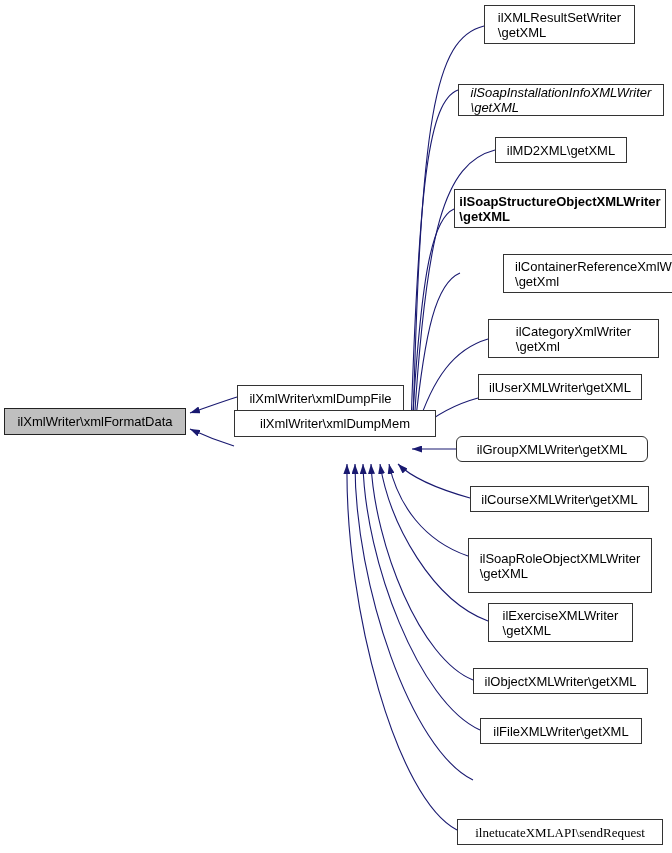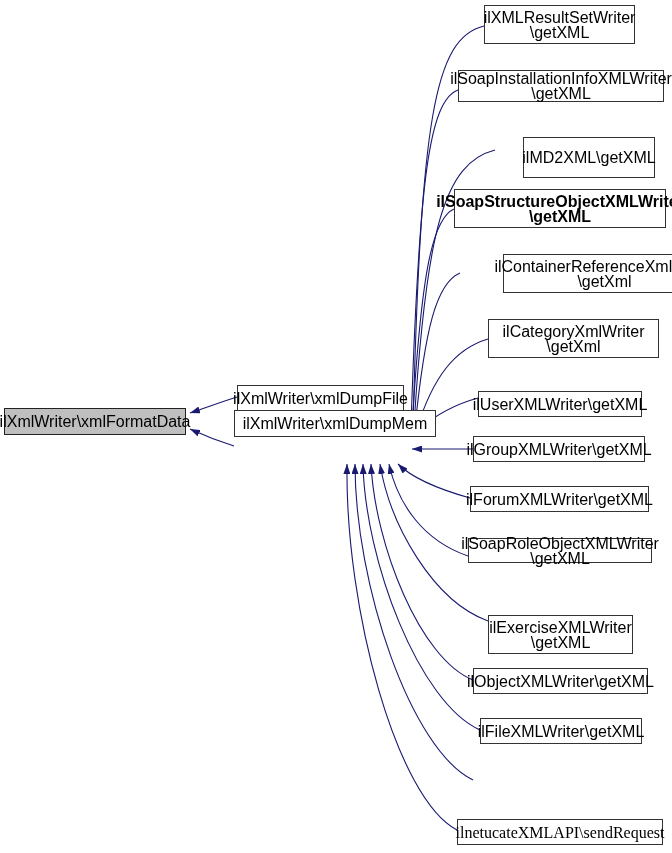--- a/index.html
+++ b/index.html
@@ -19,25 +19,25 @@
     position: absolute;
     left: 0;
     top: 0;
   }
   .node {
     position: absolute;
     box-sizing: border-box;
     display: flex;
     align-items: center;
     justify-content: center;
-    text-align: center;
+    text-align: left;
     border: 1px solid #333333;
     background: #ffffff;
     color: #000000;
-    font-size: 16px;
+    font-size: 13px;
     line-height: 15px;
     white-space: pre-line;
     cursor: pointer;
   }
   .node--focus {
     background: #bfbfbf;
     border-color: #222222;
     cursor: default;
   }
   .edge {
@@ -78,44 +78,44 @@
 
   <div class="node node--focus" style="left:4px; top:408px; width:182px; height:27px;">ilXmlWriter\xmlFormatData</div>
 
   <div class="node" style="left:237px; top:385px; width:167px; height:26px;">ilXmlWriter\xmlDumpFile</div>
 
   <div class="node" style="left:234px; top:410px; width:202px; height:27px;">ilXmlWriter\xmlDumpMem</div>
 
   <div class="node" style="left:484px; top:5px; width:151px; height:39px;">ilXMLResultSetWriter
 \getXML</div>
 
-  <div class="node" style="left:458px; top:70px; width:206px; height:32px;">ilSoapInstallationInfoXMLWriter
+  <div class="node" style="left:458px; top:84px; width:206px; height:32px;font-style:italic;">ilSoapInstallationInfoXMLWriter
 \getXML</div>
 
-  <div class="node" style="left:495px; top:137px; width:132px; height:41px;margin-left:28px;">ilMD2XML\getXML</div>
+  <div class="node" style="left:495px; top:137px; width:132px; height:26px;">ilMD2XML\getXML</div>
 
   <div class="node" style="left:454px; top:189px; width:212px; height:39px;font-weight:bold;">ilSoapStructureObjectXMLWriter
 \getXML</div>
 
   <div class="node" style="left:460px; top:254px; width:203px; height:39px;margin-left:43px;">ilContainerReferenceXmlWriter
 \getXml</div>
 
   <div class="node" style="left:488px; top:319px; width:171px; height:39px;">ilCategoryXmlWriter
 \getXml</div>
 
-  <div class="node" style="left:478px; top:391px; width:164px; height:26px;">ilUserXMLWriter\getXML</div>
+  <div class="node" style="left:478px; top:374px; width:164px; height:26px;">ilUserXMLWriter\getXML</div>
 
-  <div class="node" style="left:473px; top:436px; width:172px; height:26px;">ilGroupXMLWriter\getXML</div>
+  <div class="node" style="left:456px; top:436px; width:192px; height:26px;border-radius:6px;">ilGroupXMLWriter\getXML</div>
 
-  <div class="node" style="left:470px; top:486px; width:179px; height:26px;">ilForumXMLWriter\getXML</div>
+  <div class="node" style="left:470px; top:486px; width:179px; height:26px;">ilCourseXMLWriter\getXML</div>
 
-  <div class="node" style="left:468px; top:538px; width:184px; height:25px;">ilSoapRoleObjectXMLWriter
+  <div class="node" style="left:468px; top:538px; width:184px; height:55px;">ilSoapRoleObjectXMLWriter
 \getXML</div>
 
-  <div class="node" style="left:488px; top:603px; width:145px; height:39px;margin-top:12px;">ilExerciseXMLWriter
+  <div class="node" style="left:488px; top:603px; width:145px; height:39px;">ilExerciseXMLWriter
 \getXML</div>
 
   <div class="node" style="left:473px; top:668px; width:175px; height:26px;">ilObjectXMLWriter\getXML</div>
 
   <div class="node" style="left:480px; top:718px; width:162px; height:26px;">ilFileXMLWriter\getXML</div>
 
 
   <div class="node" style="left:457px; top:819px; width:206px; height:26px;font-family:Liberation Serif, serif;">ilnetucateXMLAPI\sendRequest</div>
 
 </div>

